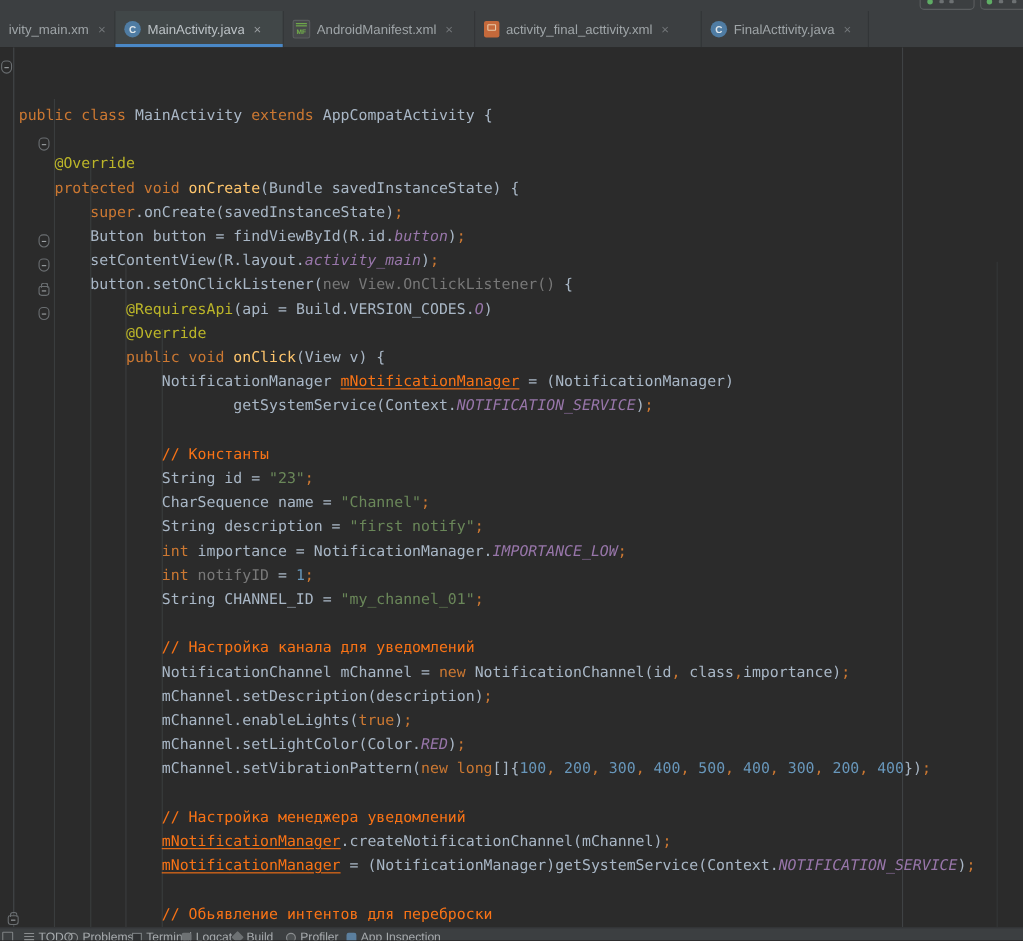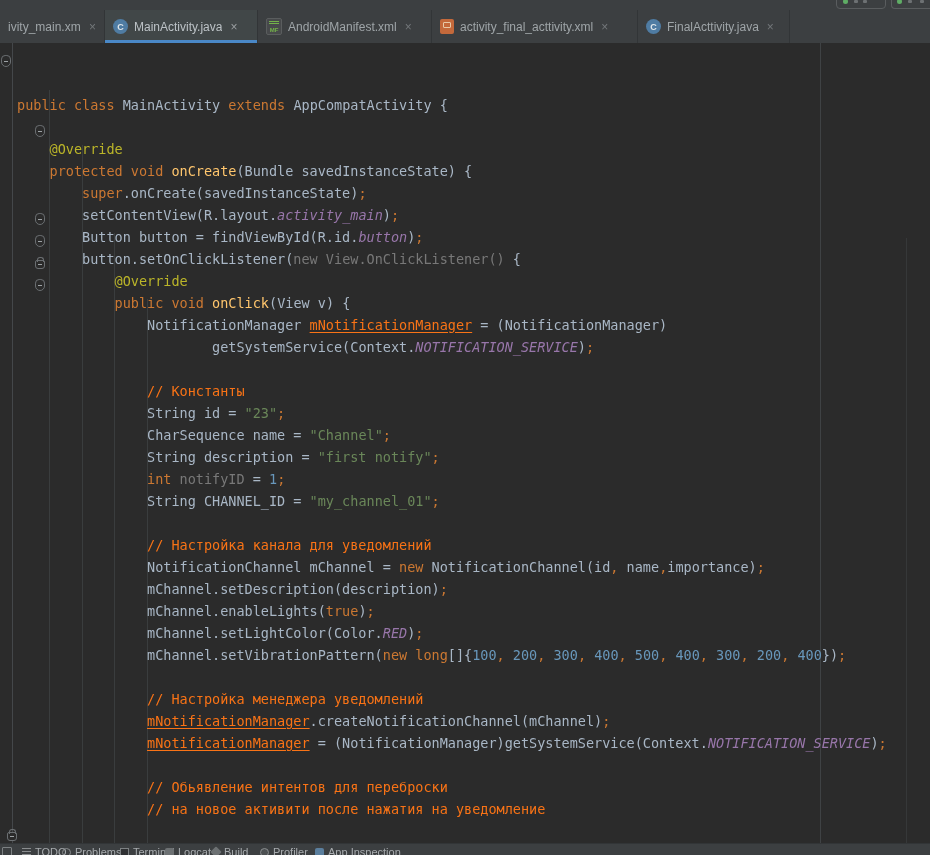--- a/index.html
+++ b/index.html
@@ -137,37 +137,39 @@
     <div class="indent-guide" style="left:114px;top:190px;height:610px;"></div>
     <div class="indent-guide" style="left:147px;top:256px;height:544px;"></div>
     <div id="wrap-guide"></div>
     <div id="right-edge-line"></div>
     <div id="code-lines">
         <div class="code-line"><span class="tok-k">public class </span><span class="tok-d">MainActivity </span><span class="tok-k">extends </span><span class="tok-d">AppCompatActivity {</span></div>
         <div class="code-line"></div>
         <div class="code-line">    <span class="tok-a">@Override</span></div>
         <div class="code-line">    <span class="tok-k">protected void </span><span class="tok-m">onCreate</span><span class="tok-d">(Bundle savedInstanceState) {</span></div>
         <div class="code-line">        <span class="tok-k">super</span><span class="tok-d">.onCreate(savedInstanceState)</span><span class="tok-k">;</span></div>
+        <div class="code-line">        <span class="tok-d">Button button = findViewById(R.id.</span><span class="tok-p">button</span><span class="tok-d">)</span><span class="tok-k">;</span></div>
         <div class="code-line">        <span class="tok-d">setContentView(R.layout.</span><span class="tok-p">activity_main</span><span class="tok-d">)</span><span class="tok-k">;</span></div>
-        <div class="code-line">        <span class="tok-d">Button button = findViewById(R.id.</span><span class="tok-p">button</span><span class="tok-d">)</span><span class="tok-k">;</span></div>
         <div class="code-line">        <span class="tok-d">button.setOnClickListener(</span><span class="tok-g">new View.OnClickListener() </span><span class="tok-d">{</span></div>
+        <div class="code-line">            <span class="tok-a">@RequiresApi</span><span class="tok-d">(api = Build.VERSION_CODES.</span><span class="tok-p">O</span><span class="tok-d">)</span></div>
         <div class="code-line">            <span class="tok-a">@Override</span></div>
         <div class="code-line">            <span class="tok-k">public void </span><span class="tok-m">onClick</span><span class="tok-d">(View v) {</span></div>
         <div class="code-line">                <span class="tok-d">NotificationManager </span><span class="tok-u">mNotificationManager</span><span class="tok-d"> = (NotificationManager)</span></div>
         <div class="code-line">                        <span class="tok-d">getSystemService(Context.</span><span class="tok-p">NOTIFICATION_SERVICE</span><span class="tok-d">)</span><span class="tok-k">;</span></div>
         <div class="code-line"></div>
         <div class="code-line">                <span class="tok-c">// Константы</span></div>
         <div class="code-line">                <span class="tok-d">String id = </span><span class="tok-s">"23"</span><span class="tok-k">;</span></div>
         <div class="code-line">                <span class="tok-d">CharSequence name = </span><span class="tok-s">"Channel"</span><span class="tok-k">;</span></div>
         <div class="code-line">                <span class="tok-d">String description = </span><span class="tok-s">"first notify"</span><span class="tok-k">;</span></div>
+        <div class="code-line">                <span class="tok-k">int </span><span class="tok-d">importance = NotificationManager.</span><span class="tok-p">IMPORTANCE_LOW</span><span class="tok-k">;</span></div>
         <div class="code-line">                <span class="tok-k">int </span><span class="tok-g">notifyID</span><span class="tok-d"> = </span><span class="tok-n">1</span><span class="tok-k">;</span></div>
         <div class="code-line">                <span class="tok-d">String CHANNEL_ID = </span><span class="tok-s">"my_channel_01"</span><span class="tok-k">;</span></div>
         <div class="code-line"></div>
         <div class="code-line">                <span class="tok-c">// Настройка канала для уведомлений</span></div>
-        <div class="code-line">                <span class="tok-d">NotificationChannel mChannel = </span><span class="tok-k">new </span><span class="tok-d">NotificationChannel(id</span><span class="tok-k">,</span><span class="tok-d"> name</span><span class="tok-k">,</span><span class="tok-d">importance)</span><span class="tok-k">;</span></div>
+        <div class="code-line">                <span class="tok-d">NotificationChannel mChannel = </span><span class="tok-k">new </span><span class="tok-d">NotificationChannel(id</span><span class="tok-k">,</span><span class="tok-d"> class</span><span class="tok-k">,</span><span class="tok-d">importance)</span><span class="tok-k">;</span></div>
         <div class="code-line">                <span class="tok-d">mChannel.setDescription(description)</span><span class="tok-k">;</span></div>
         <div class="code-line">                <span class="tok-d">mChannel.enableLights(</span><span class="tok-k">true</span><span class="tok-d">)</span><span class="tok-k">;</span></div>
         <div class="code-line">                <span class="tok-d">mChannel.setLightColor(Color.</span><span class="tok-p">RED</span><span class="tok-d">)</span><span class="tok-k">;</span></div>
         <div class="code-line">                <span class="tok-d">mChannel.setVibrationPattern(</span><span class="tok-k">new long</span><span class="tok-d">[]{</span><span class="tok-n">100</span><span class="tok-k">, </span><span class="tok-n">200</span><span class="tok-k">, </span><span class="tok-n">300</span><span class="tok-k">, </span><span class="tok-n">400</span><span class="tok-k">, </span><span class="tok-n">500</span><span class="tok-k">, </span><span class="tok-n">400</span><span class="tok-k">, </span><span class="tok-n">300</span><span class="tok-k">, </span><span class="tok-n">200</span><span class="tok-k">, </span><span class="tok-n">400</span><span class="tok-d">})</span><span class="tok-k">;</span></div>
         <div class="code-line"></div>
         <div class="code-line">                <span class="tok-c">// Настройка менеджера уведомлений</span></div>
         <div class="code-line">                <span class="tok-u">mNotificationManager</span><span class="tok-d">.createNotificationChannel(mChannel)</span><span class="tok-k">;</span></div>
         <div class="code-line">                <span class="tok-u">mNotificationManager</span><span class="tok-d"> = (NotificationManager)getSystemService(Context.</span><span class="tok-p">NOTIFICATION_SERVICE</span><span class="tok-d">)</span><span class="tok-k">;</span></div>
         <div class="code-line"></div>
         <div class="code-line">                <span class="tok-c">// Обьявление интентов для переброски</span></div>

